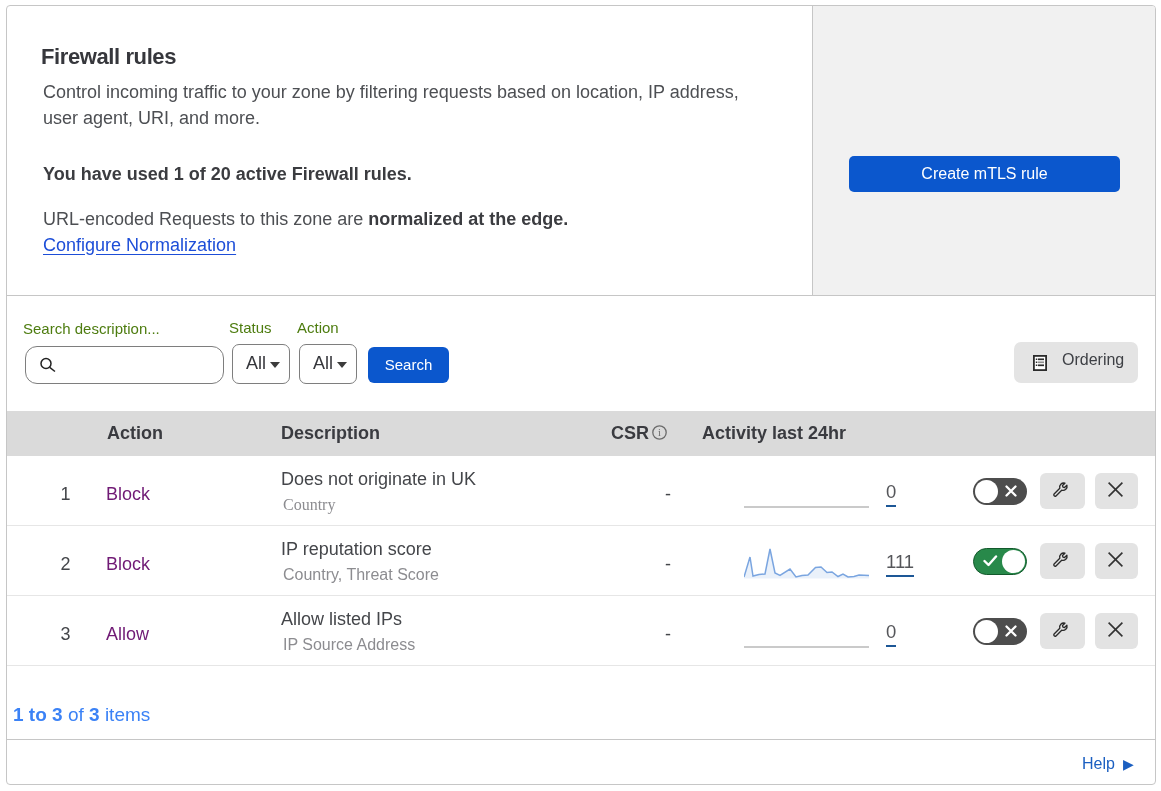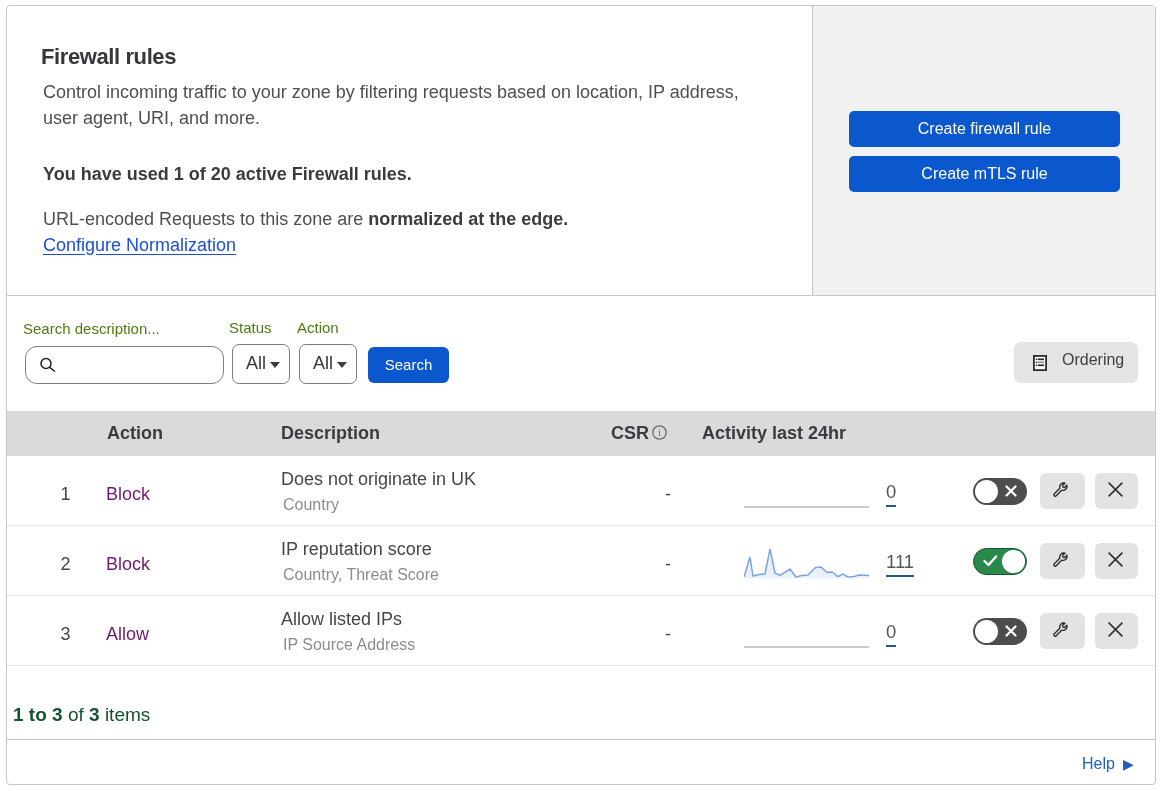--- a/index.html
+++ b/index.html
@@ -30,35 +30,34 @@
 .cnt { position:absolute; left:879px; font-size:18.5px; color:#55565a; border-bottom:2px solid #1d5796; padding-bottom:1.5px; }
 .flatline { position:absolute; left:737px; width:125px; height:1.5px; background:#cacaca; }
 .toggle { position:absolute; left:966px; width:54px; height:27px; border-radius:13.5px; }
 .tg-off { background:#4d4d4d; }
 .tg-on { background:#28894a; border:1.5px solid #13592c; }
 .knob { position:absolute; width:23px; height:23px; border-radius:50%; background:#fff; top:2px; }
 .tg-off .knob { left:2px; }
 .tg-on .knob { right:1.5px; top:1px; }
 .sqbtn { position:absolute; background:#e3e3e3; border-radius:6px; width:45px; height:36px; }
 .xbtn { width:43px; }
-.itemsline { position:absolute; left:6px; top:698px; font-size:19px; color:#14532d; }
+.itemsline { position:absolute; left:6px; top:698px; font-size:19px; color:#3b82f6; }
 .hdiv2 { position:absolute; left:0px; top:733px; width:1148px; height:1px; background:#c6c6c6; }
 .help { position:absolute; left:1075px; top:749px; font-size:16px; color:#1b5fc1; }
 </style>
 </head>
 <body>
 <div class="card">
   <div class="graypanel"></div>
   <div class="hdiv1"></div>
   <h1>Firewall rules</h1>
   <div class="para" style="top:72.5px;">Control incoming traffic to your zone by filtering requests based on location, IP address,<br>user agent, URI, and more.</div>
   <div class="para blk" style="top:155px;">You have used 1 of 20 active Firewall rules.</div>
   <div class="para" style="top:199.5px;">URL-encoded Requests to this zone are <span class="blk">normalized at the edge.</span></div>
   <a class="cfg" style="top:225.5px;">Configure Normalization</a>
-  <div class="btn-blue" style="top:105px;">Create firewall rule</div>
   <div class="btn-blue" style="top:150px;">Create mTLS rule</div>
 
   <div class="flabel" style="left:16px; top:314px;">Search description...</div>
   <div class="searchbox">
     <svg width="22" height="22" viewBox="0 0 22 22" style="position:absolute;left:11px;top:8px;">
       <circle cx="9" cy="8.5" r="5" fill="none" stroke="#222" stroke-width="1.5"></circle>
       <line x1="12.7" y1="12.4" x2="18" y2="16.5" stroke="#222" stroke-width="1.5"></line>
     </svg>
   </div>
   <div class="flabel" style="left:222px; top:313px;">Status</div>
@@ -100,21 +99,21 @@
     <div class="th" style="left:695px;">Activity last 24hr</div>
   </div>
 
   <div class="rowdiv" style="top:519px;"></div>
   <div class="rowdiv" style="top:589px;"></div>
   <div class="rowdiv" style="top:659px;"></div>
 
   <div class="cell-num" style="top:478px;">1</div>
   <div class="cell-act" style="top:478px;">Block</div>
   <div class="cell-d1" style="top:463px;">Does not originate in UK</div>
-  <div class="cell-d2" style="top:489.5px;">Country</div>
+  <div class="cell-d2" style="top:489.5px;font-family:Liberation Serif, serif;">Country</div>
   <div class="dash" style="top:478px;">-</div>
   <div class="flatline" style="top:500px;"></div>
   <div class="cnt" style="top:475px;">0</div>
   <div class="toggle tg-off" style="top:471.5px;">
       <span class="knob"></span>
       <svg width="12" height="12" viewBox="0 0 12 12" style="position:absolute;right:10px;top:7.5px;">
         <path d="M1.5 1.5 L10.5 10.5 M10.5 1.5 L1.5 10.5" stroke="#fff" stroke-width="2.3" stroke-linecap="round"></path>
       </svg>
     </div>
   <div class="sqbtn wrench" style="left:1033px; top:466.5px;">

